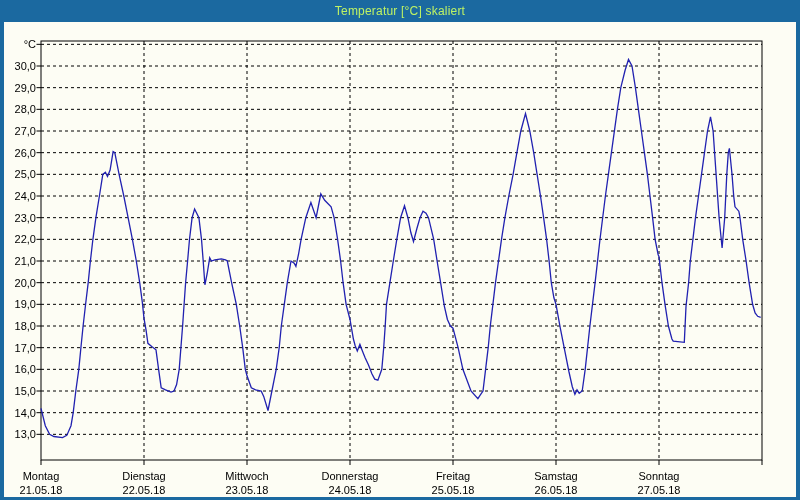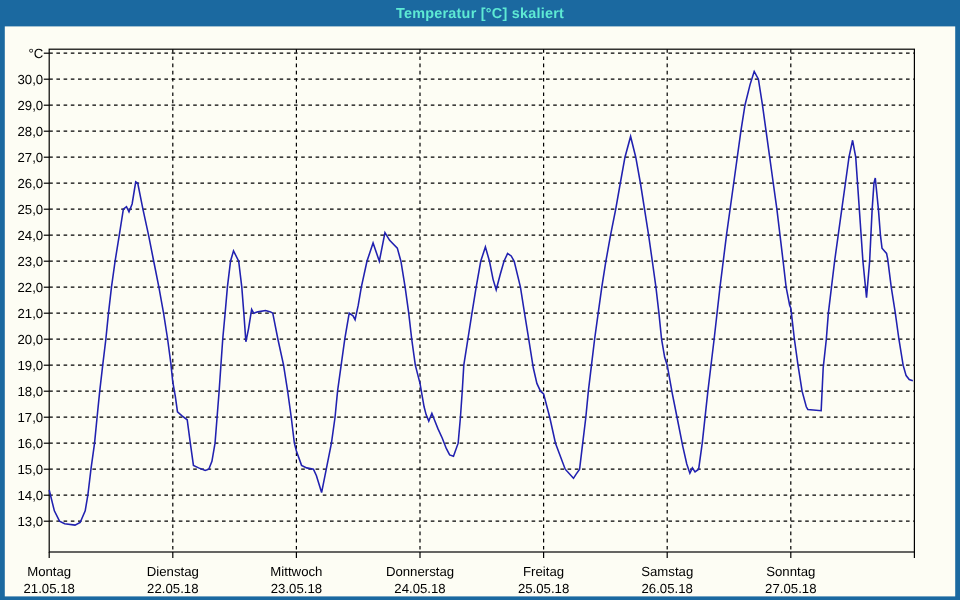--- a/index.html
+++ b/index.html
@@ -7,21 +7,21 @@
     width:800px;height:500px;position:relative;
     background:#1b69a0;
     font-family:"Liberation Sans", sans-serif;
     overflow:hidden;
   }
   .titlebar{
     position:absolute;left:0;top:0;width:800px;height:22px;
     display:flex;align-items:center;justify-content:center;
   }
   .titlebar span{
-    color:#5eead4;font-size:12px;font-weight:bold;letter-spacing:0.2px;
+    color:#bef264;font-size:12px;font-weight:normal;letter-spacing:0.2px;
   }
   .content{
     position:absolute;left:4px;top:22px;width:792px;height:475px;
     background:#fdfdf4;
   }
   svg{position:absolute;left:0;top:0;}
   svg text{font-family:"Liberation Sans", sans-serif;font-size:11px;fill:#000;}
 </style>
 </head>
 <body>

